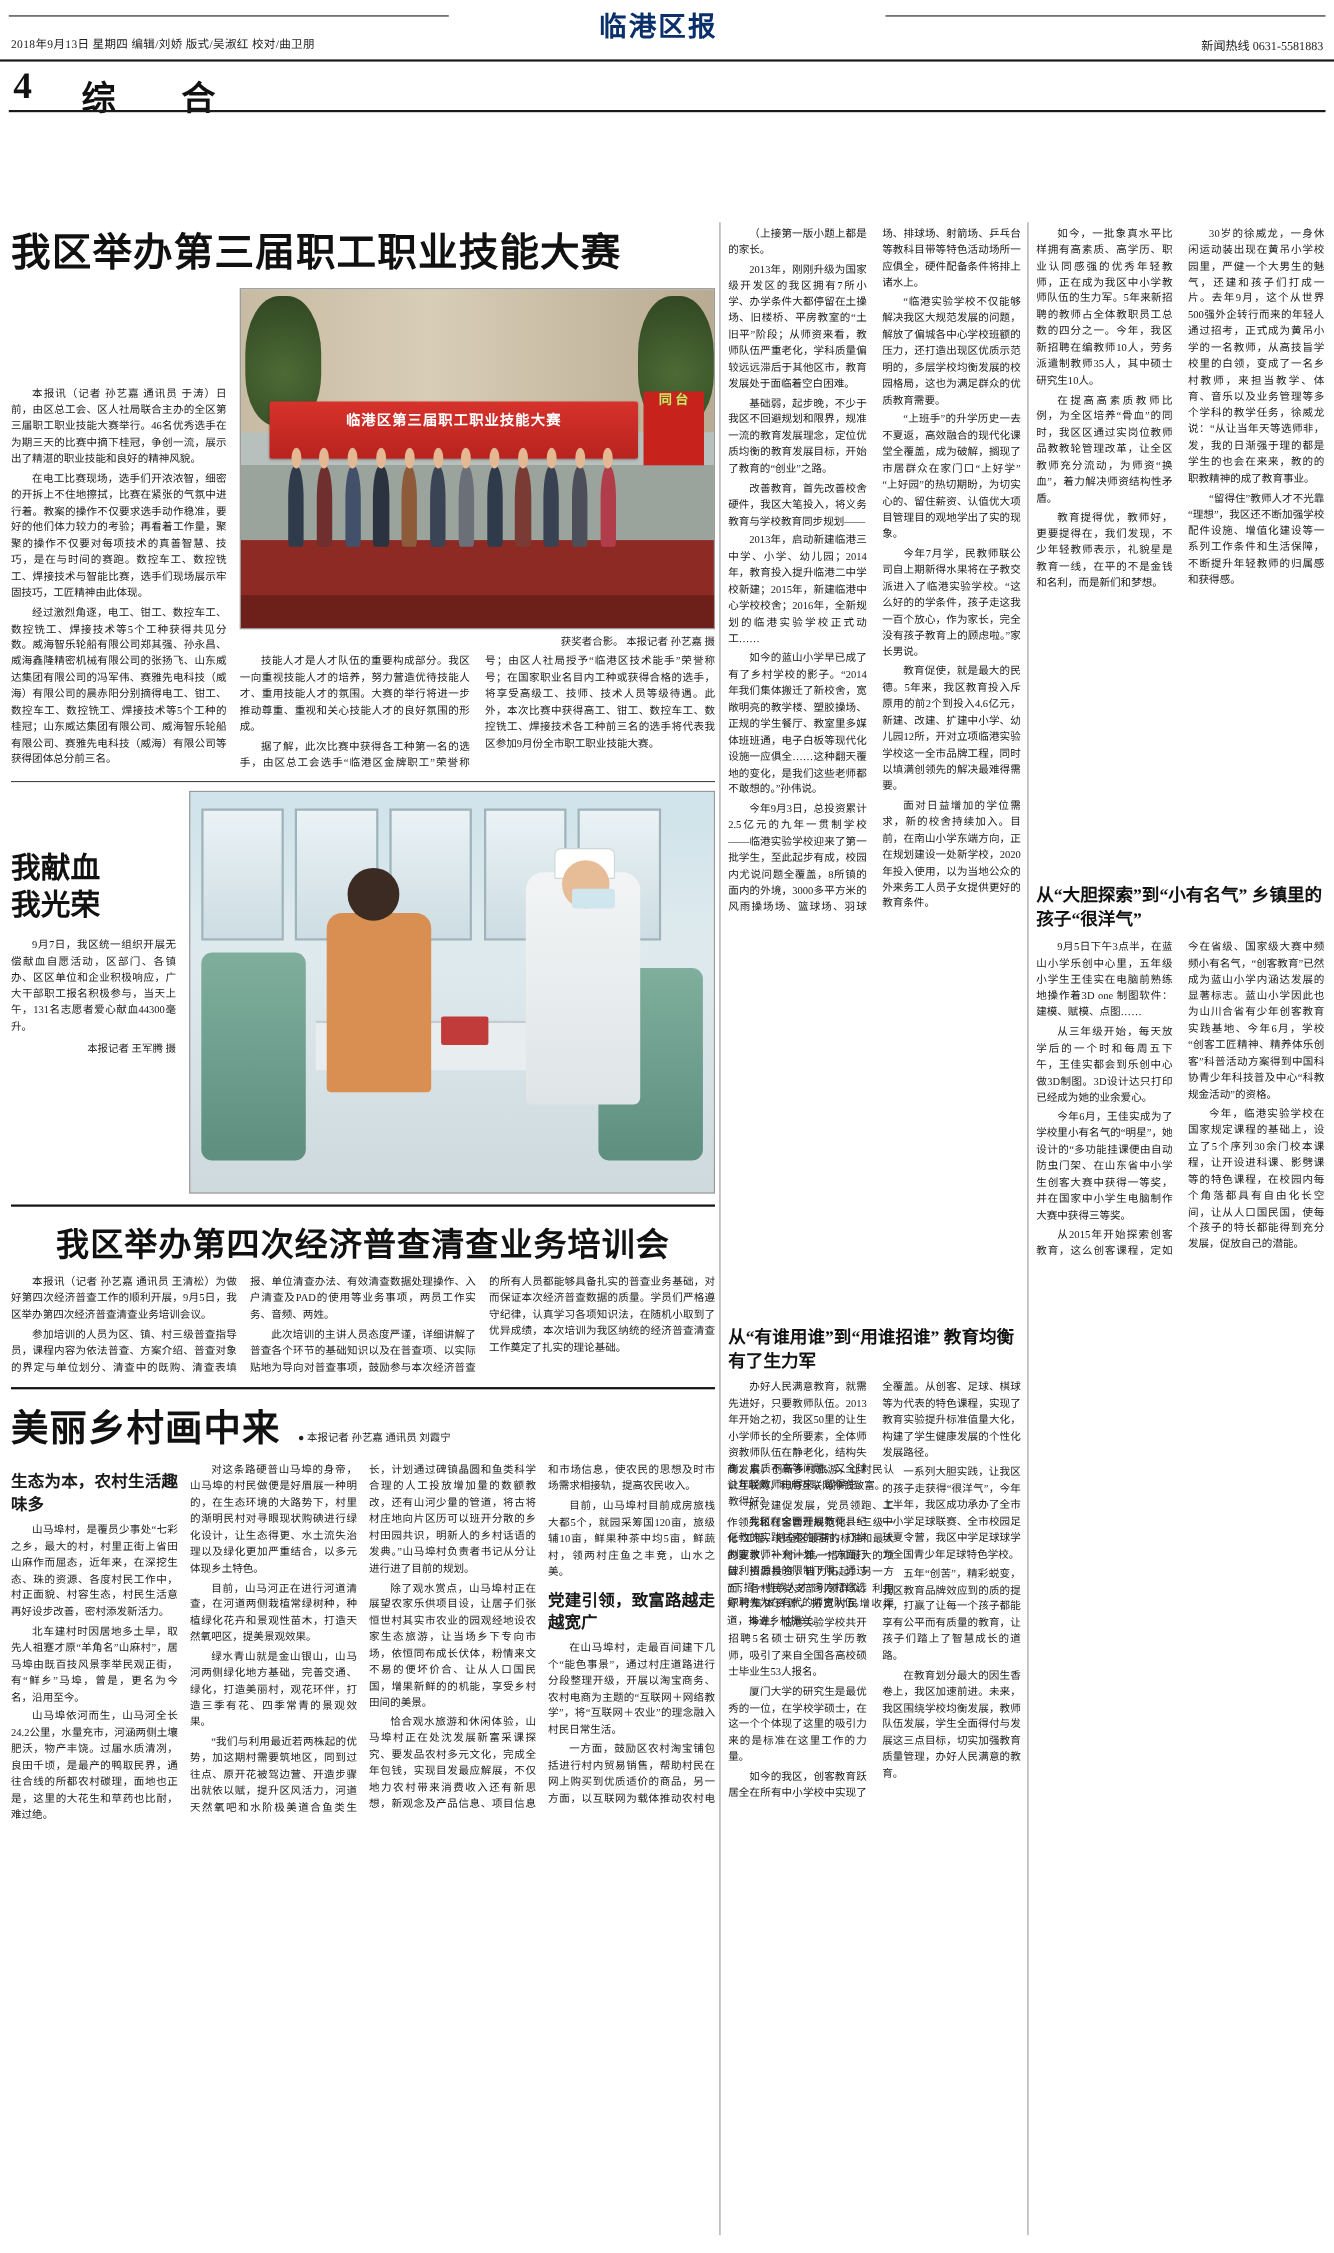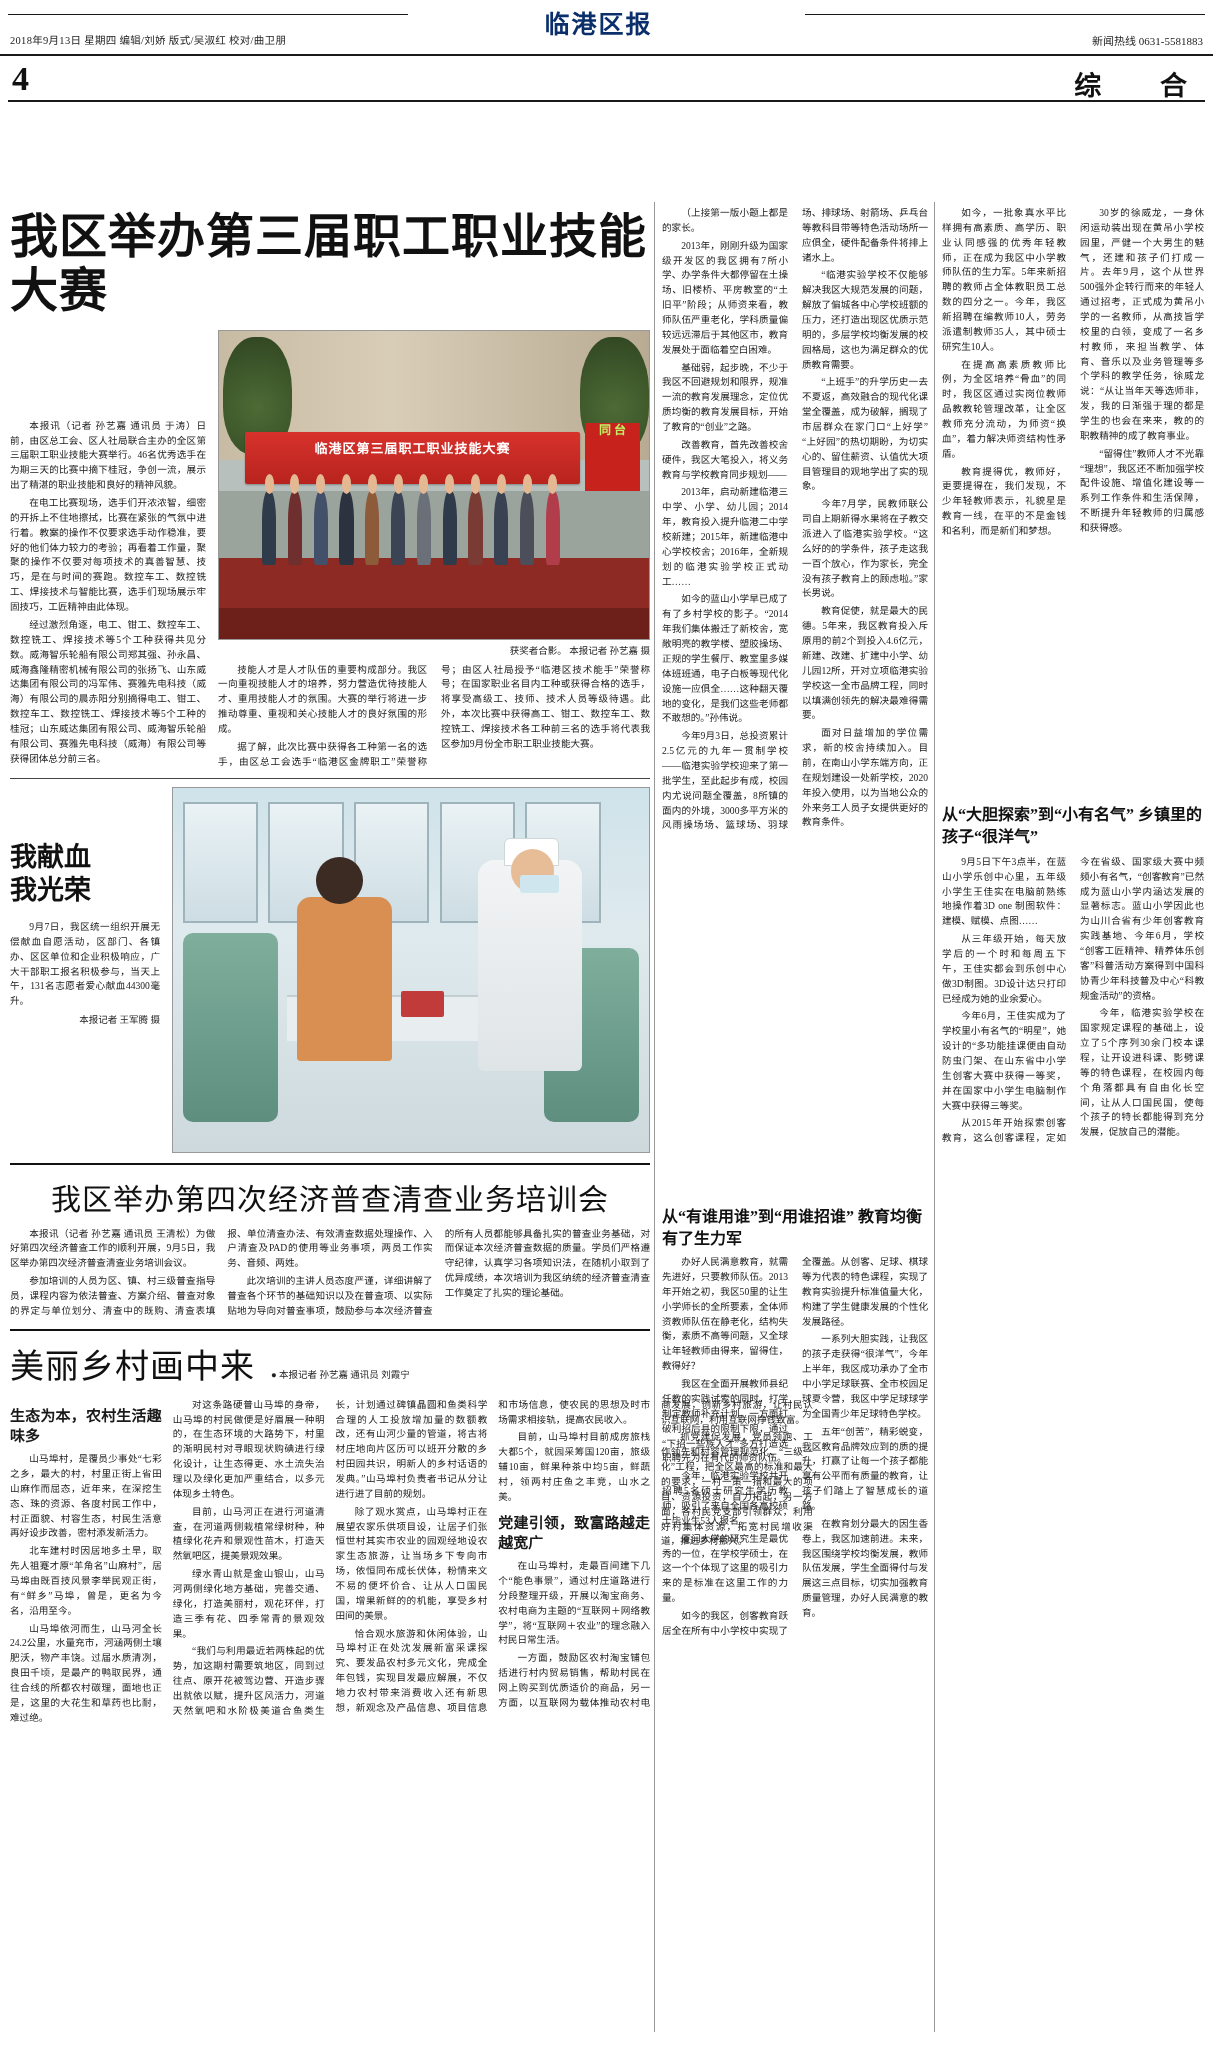--- a/index.html
+++ b/index.html
@@ -9,33 +9,33 @@
   
   .masthead{position:relative;height:54px;border-bottom:2px solid #1a1a1a;}
   .mast-title{position:absolute;left:0;right:16px;top:4px;text-align:center;font-size:25px;font-weight:bold;letter-spacing:2px;color:#0b2f6b;font-family:"Liberation Serif",serif;}
   .mast-left{position:absolute;left:10px;top:32px;font-size:10.5px;color:#222;letter-spacing:0.3px;}
   .mast-right{position:absolute;right:10px;top:32px;font-size:11px;color:#222;}
   .mast-rule-l{position:absolute;left:8px;top:14px;width:400px;height:0;border-top:1px solid #1a1a1a;}
   .mast-rule-r{position:absolute;right:8px;top:14px;width:400px;height:0;border-top:1px solid #1a1a1a;}
 
   .secbar{position:relative;height:46px;}
   .pagenum{position:absolute;left:12px;top:4px;font-size:34px;font-weight:bold;}
-  .sectitle{position:absolute;left:0;right:0;top:8px;text-align:right;font-size:27px;font-weight:bold;letter-spacing:26px;text-indent:26px;padding-left:48px;}
+  .sectitle{position:absolute;left:0;right:0;top:8px;text-align:left;font-size:31px;font-weight:bold;letter-spacing:26px;text-indent:26px;padding-left:48px;}
   .secbar:after{content:"";position:absolute;left:8px;right:8px;bottom:0;border-bottom:2px solid #1a1a1a;}
 
   
   .body-wrap{position:relative;width:1213px;height:1940px;padding:6px 8px 0 8px;box-sizing:border-box;}
   .vrule{position:absolute;top:4px;bottom:8px;width:0;border-left:1px solid #999;}
 
   .colA{position:absolute;left:10px;top:104px;width:640px;}
   .colB{position:absolute;left:662px;top:104px;width:266px;}
   .colC{position:absolute;left:942px;top:104px;width:262px;}
 
-  h1.headline{font-size:48px;line-height:1.12;font-weight:bold;letter-spacing:1px;margin:4px 0 12px 0;font-family:"Liberation Serif",serif;}
-  h2.subhead{font-size:30px;font-weight:normal;letter-spacing:1px;margin:10px 0 8px 0;text-align:center;}
+  h1.headline{font-size:36px;line-height:1.12;font-weight:bold;letter-spacing:1px;margin:4px 0 12px 0;font-family:"Liberation Serif",serif;}
+  h2.subhead{font-size:30px;font-weight:bold;letter-spacing:1px;margin:10px 0 8px 0;text-align:center;}
   h3.minihead{font-size:15px;font-weight:bold;line-height:1.35;margin:8px 0 6px 0;}
 
   .txt{font-size:9.6px;line-height:1.55;text-align:justify;color:#1a1a1a;}
   .txt p{margin:0 0 3px 0;text-indent:2em;}
   .cols2{column-count:2;column-gap:14px;}
   .cols3{column-count:3;column-gap:12px;}
   .cols4{column-count:4;column-gap:11px;}
   .caption{font-size:9.5px;text-align:right;margin-top:3px;color:#222;}
 
   

